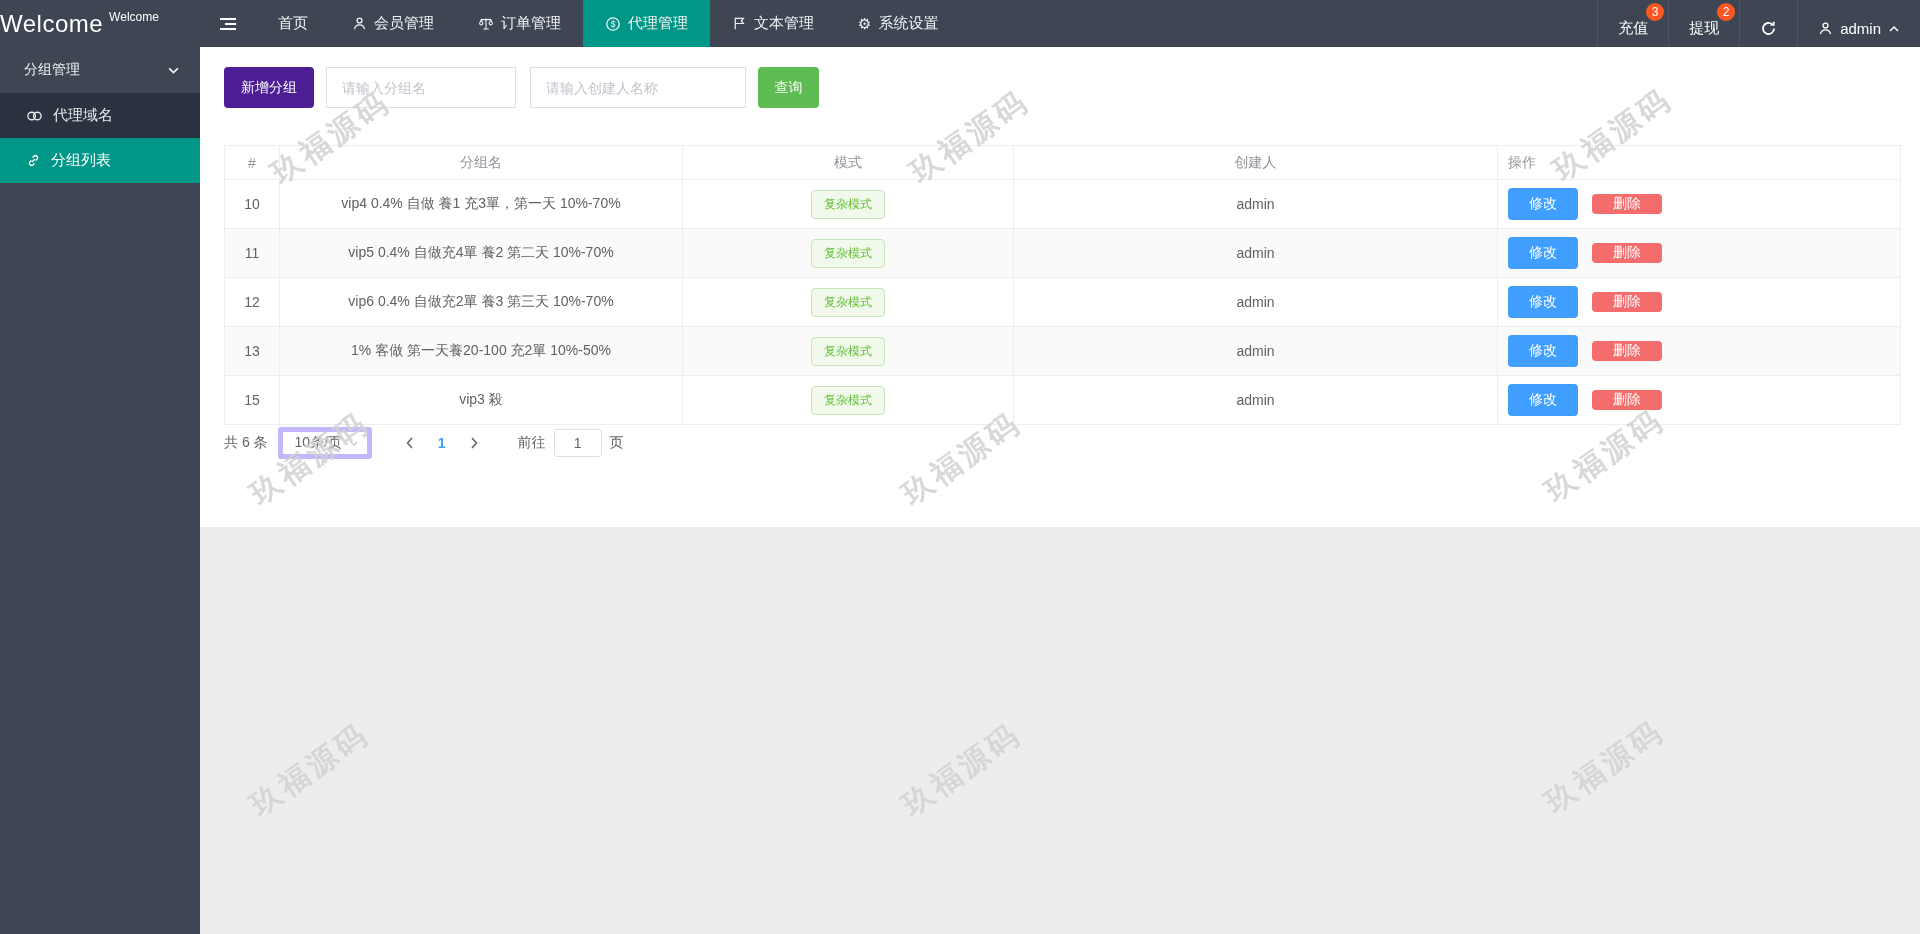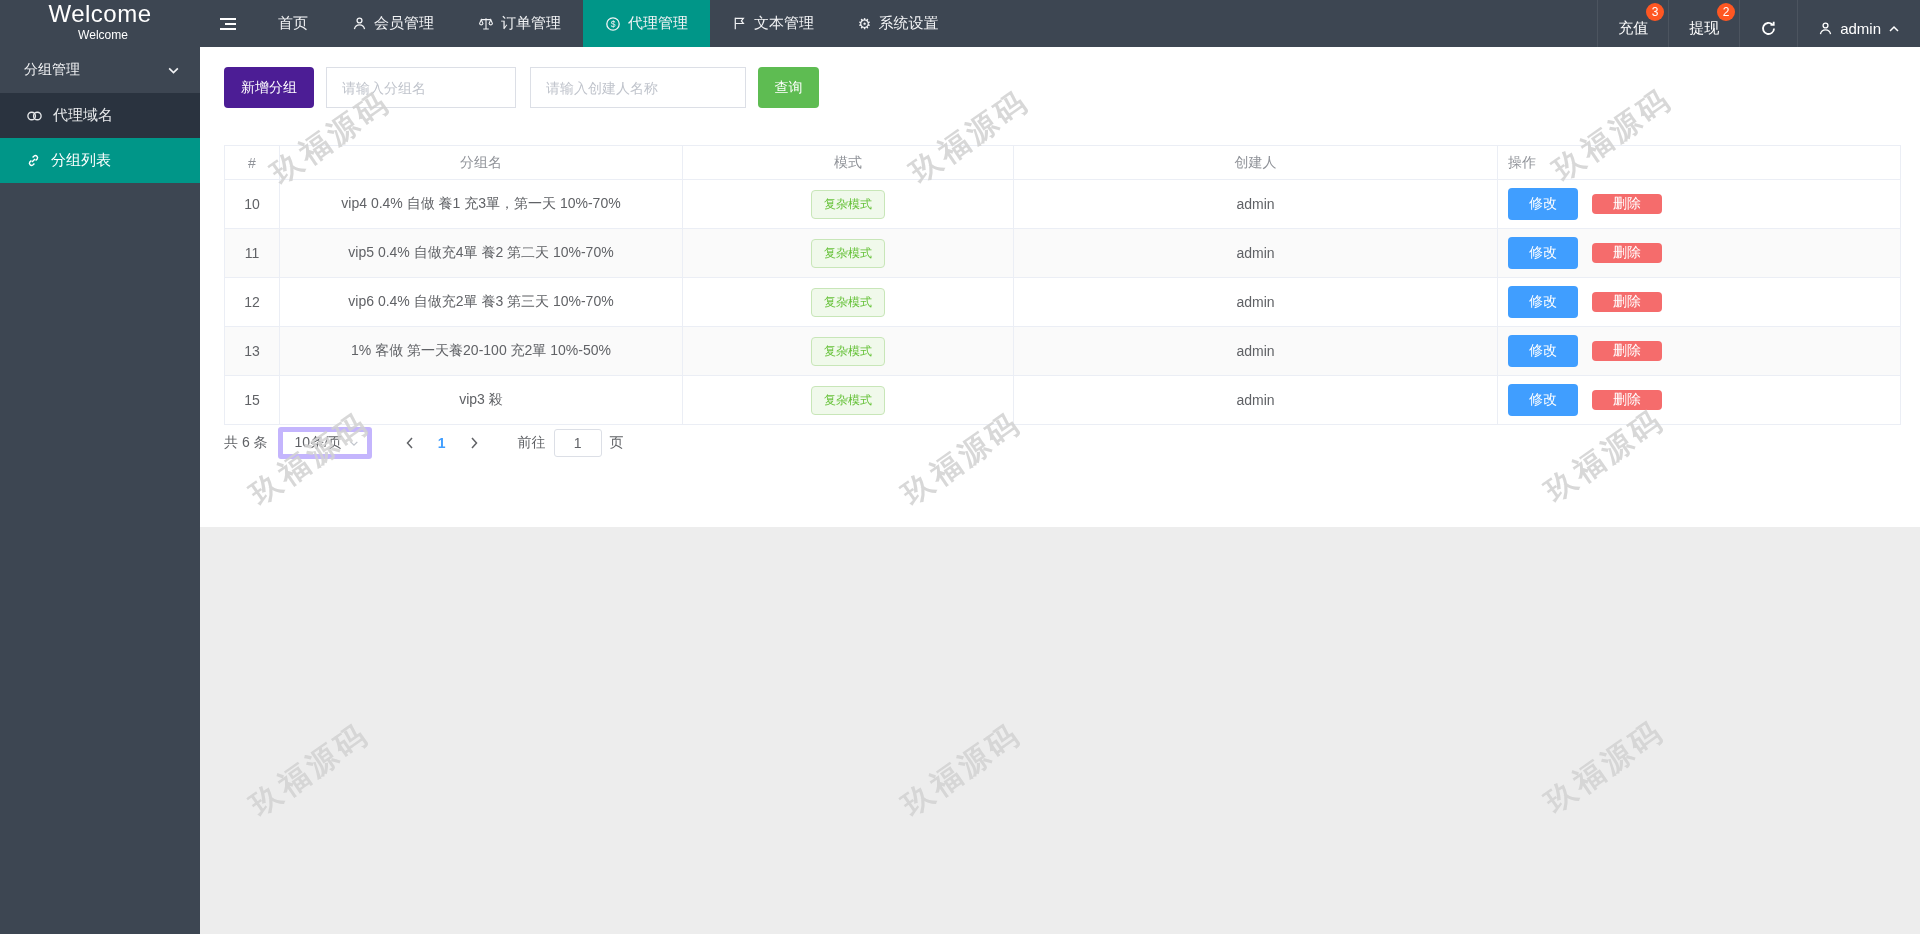--- a/index.html
+++ b/index.html
@@ -4,21 +4,21 @@
 <style>
   * { margin:0; padding:0; box-sizing:border-box; }
   html,body { width:1920px; height:934px; }
   body {
     font-family:"Liberation Sans","DejaVu Sans",sans-serif;
     background:#ededed; position:relative; overflow:hidden; color:#606266;
   }
   
   .navbar { position:absolute; left:0; top:0; width:1920px; height:47px;
     background:#3d4652; display:flex; align-items:stretch; z-index:20; }
-  .logo { width:200px; display:flex; align-items:center; color:#fff;flex-direction:column; }
+  .logo { width:200px; display:flex; align-items:center; color:#fff; }
   .logo-main { font-size:24px; letter-spacing:.5px; }
   .logo-sub { font-size:12px; margin-left:6px; margin-bottom:14px; }
   .nav-toggle { width:56px; display:flex; align-items:center; justify-content:center;
     color:#fff; cursor:pointer; }
   .nav-menu { display:flex; align-items:stretch; }
   .nav-item { display:flex; align-items:center; gap:7px; padding:0 22px; color:#f2f3f5;
     font-size:15px; cursor:pointer; }
   .nav-item.active { background:#009688; }
   .nav-right { position:absolute; right:0; top:0; height:57px; display:flex; align-items:stretch; }
   .nav-right > div { display:flex; align-items:center; padding:0 20px; color:#fff; font-size:15px;

